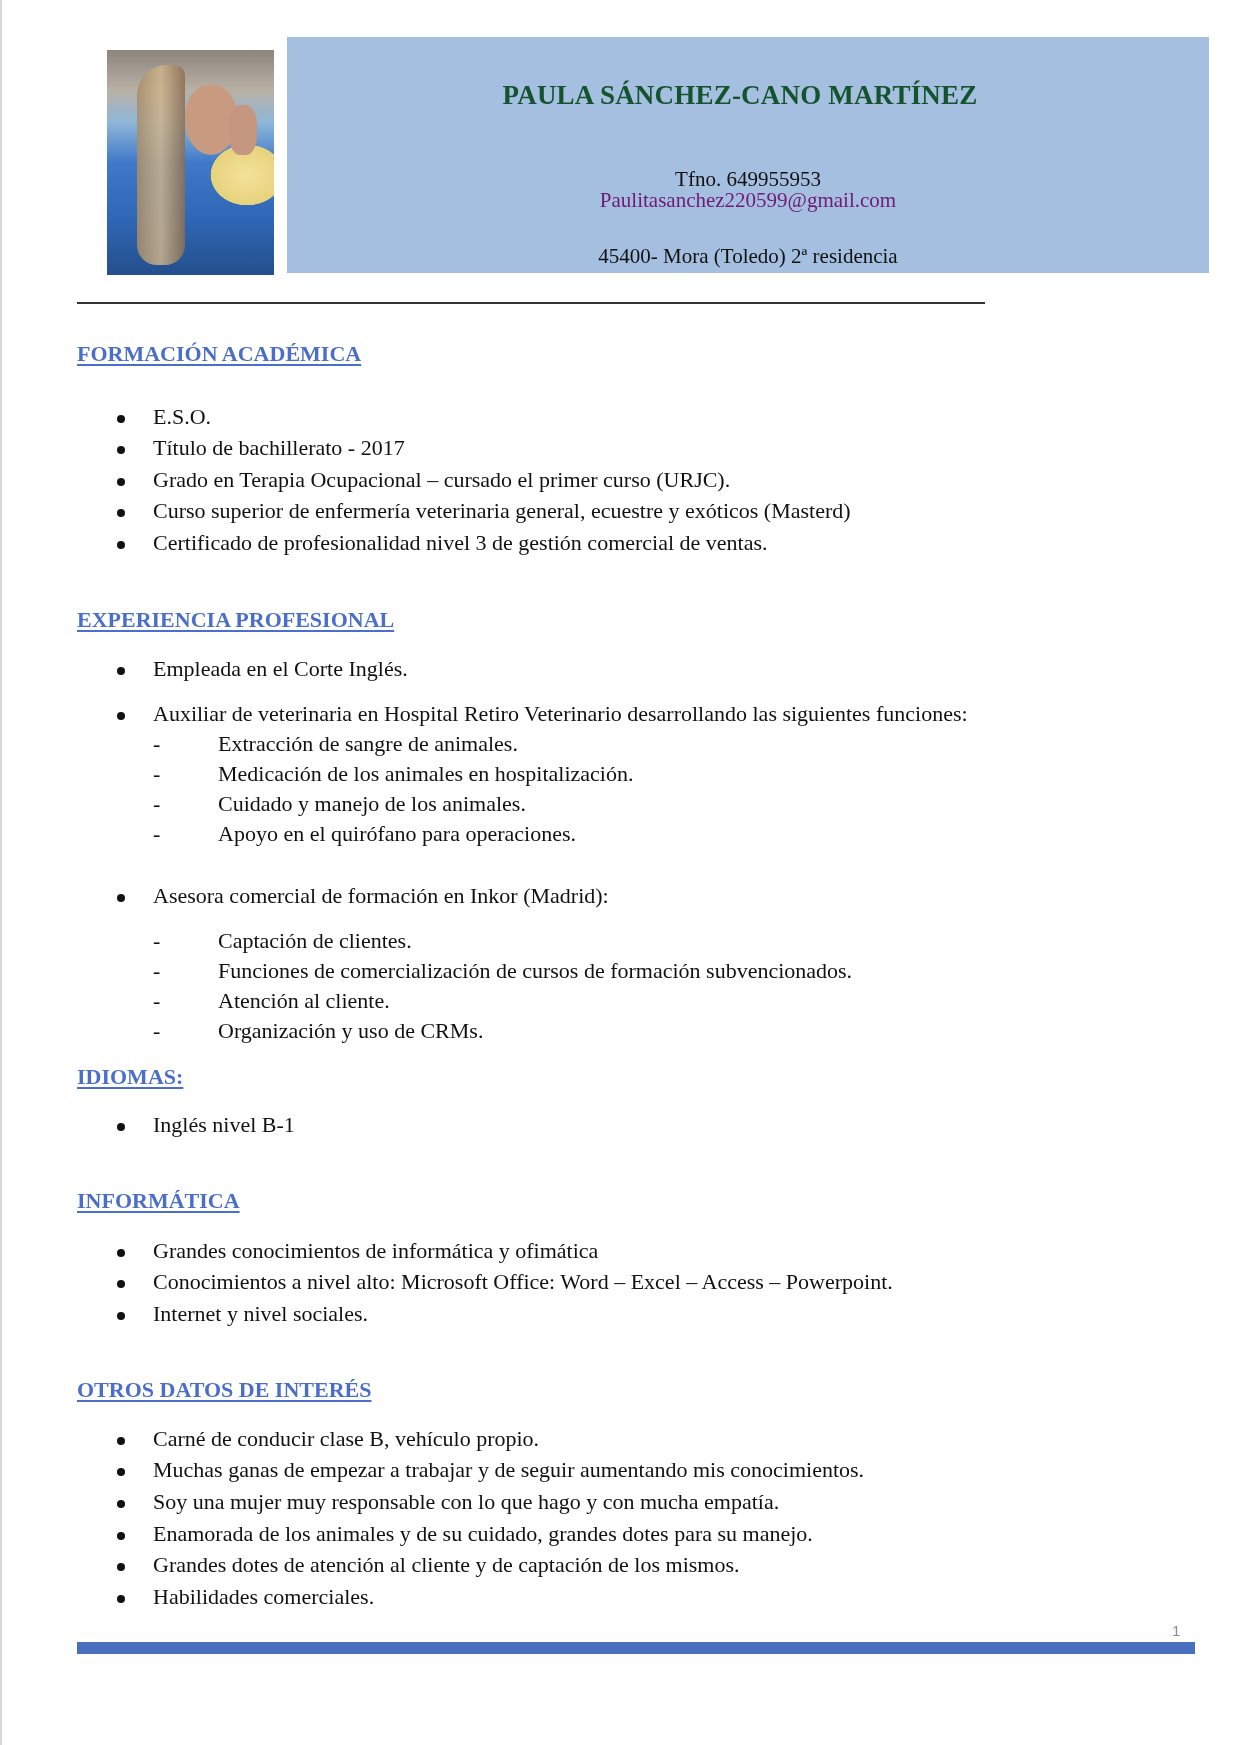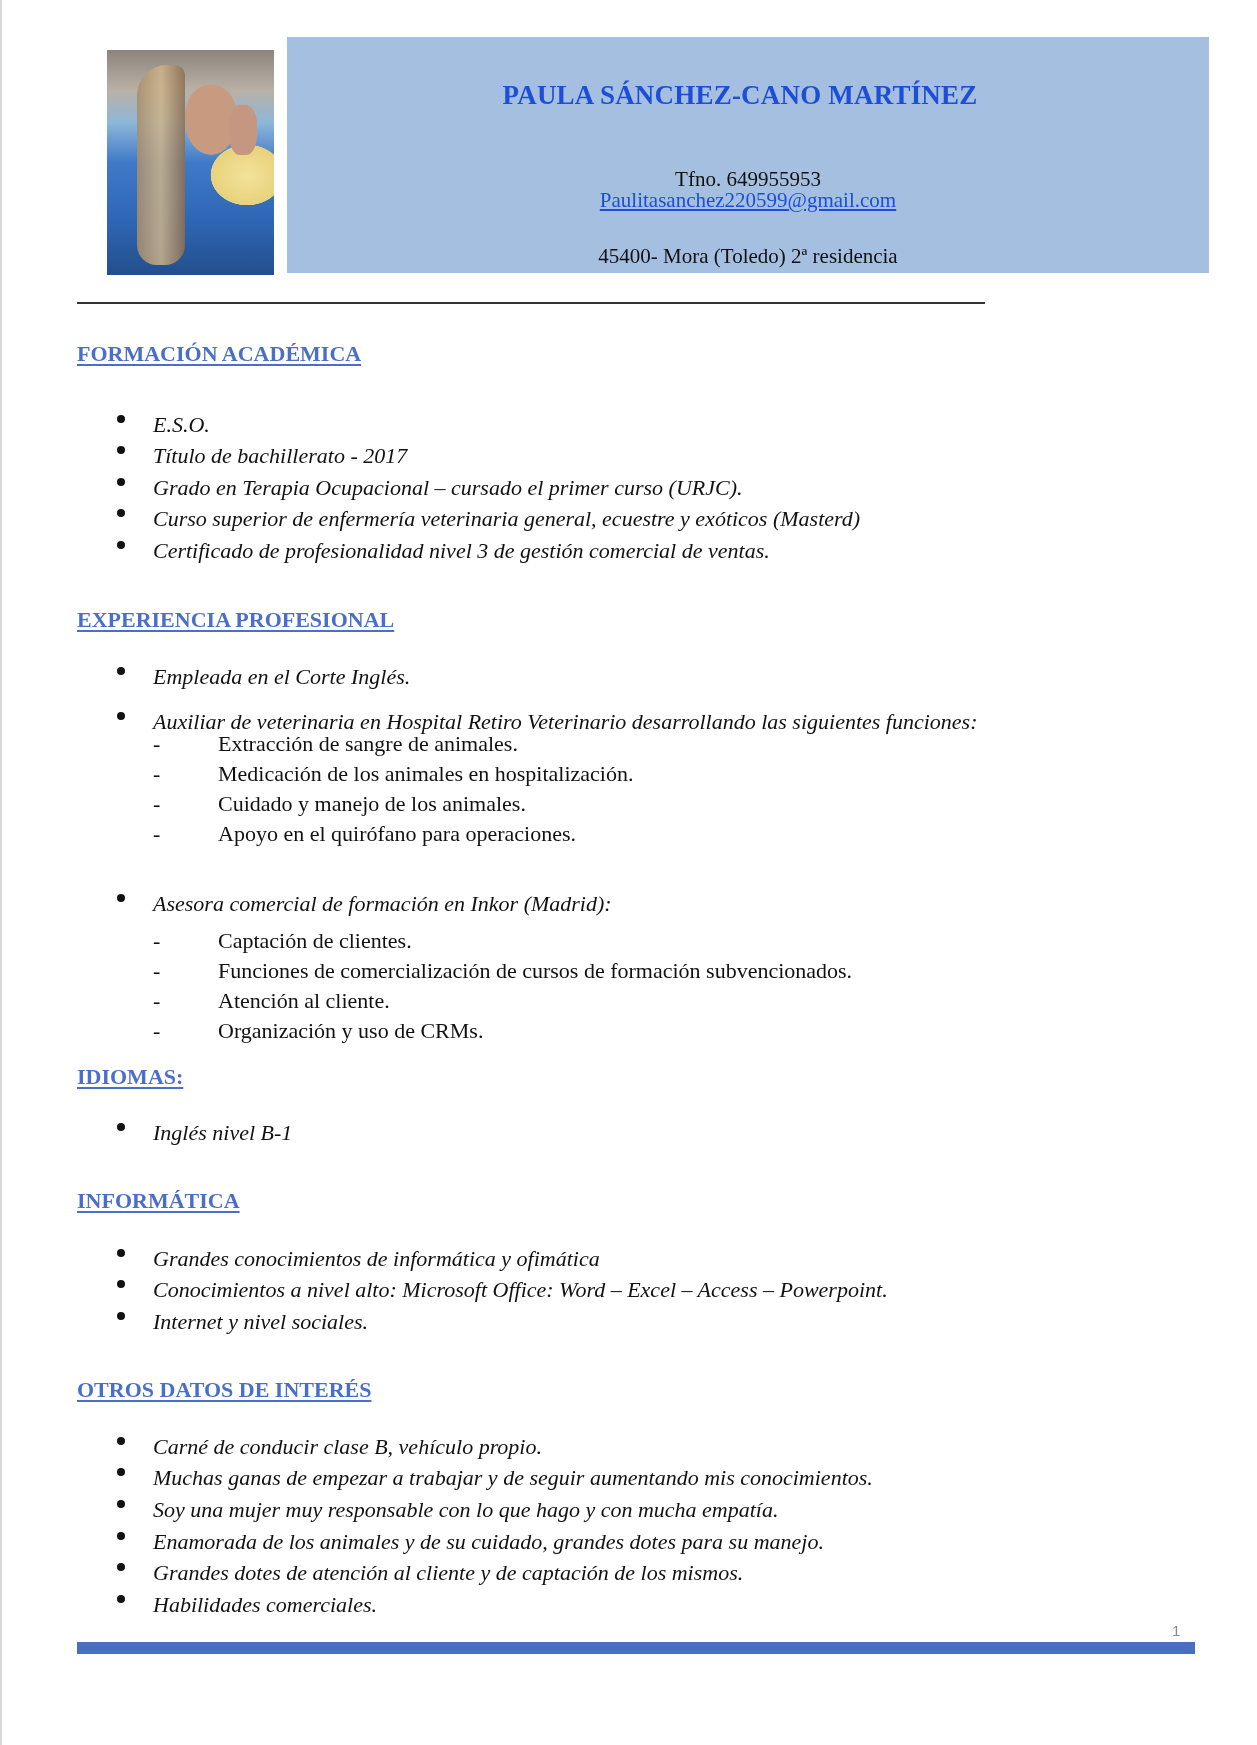--- a/index.html
+++ b/index.html
@@ -31,42 +31,42 @@
     position: absolute; left: 122px; top: 55px; width: 28px; height: 50px;
     background: #c59680; border-radius: 40%;
   }
   .header-box {
     position: absolute; left: 287px; top: 37px; width: 922px; height: 236px;
     background: #a4bfe0;
     text-align: center;
   }
   .name {
     position: absolute; left: 0; right: 16px; top: 43px;
-    font-size: 27px; font-weight: bold; letter-spacing: 0.2px; color: #1d4ed8;
+    font-size: 27px; font-weight: bold; letter-spacing: 0.2px; color: #14532d;
   }
   .contact-line {
     position: absolute; left: 0; right: 0; font-size: 21px; color: #111;
   }
-  .email { color: #1d4ed8; text-decoration: underline; }
+  .email { color: #701a75; }
   .hr-top {
     position: absolute; left: 77px; top: 302px; width: 908px; height: 2px; background: #333;
   }
   .section-title {
     position: absolute; left: 77px;
     font-size: 22px; font-weight: bold; color: #4a6ec9;
     text-decoration: underline; text-underline-offset: 3px;
   }
   .bullet-line, .sub-line {
     position: absolute; font-size: 22px; color: #111; white-space: nowrap;
   }
   .bullet-line .dot {
     position: absolute; left: 0; top: 11px; width: 8px; height: 8px;
     background: #111; border-radius: 50%;
   }
-  .bullet-line .txt { position: absolute; left: 36px; top: 8px; font-style: italic; }
+  .bullet-line .txt { position: absolute; left: 36px; top: 0; }
   .sub-line .dash { position: absolute; left: 0; top: 0; }
   .sub-line .txt { position: absolute; left: 38px; top: 0; margin-left: 27px; }
   .footer-bar {
     position: absolute; left: 77px; top: 1642px; width: 1118px; height: 12px; background: #4a6ec0;
   }
   .page-num {
     position: absolute; left: 1172px; top: 1622px; font-size: 15px; color: #888;
     font-family: "Liberation Sans", sans-serif;
   }
 </style>

